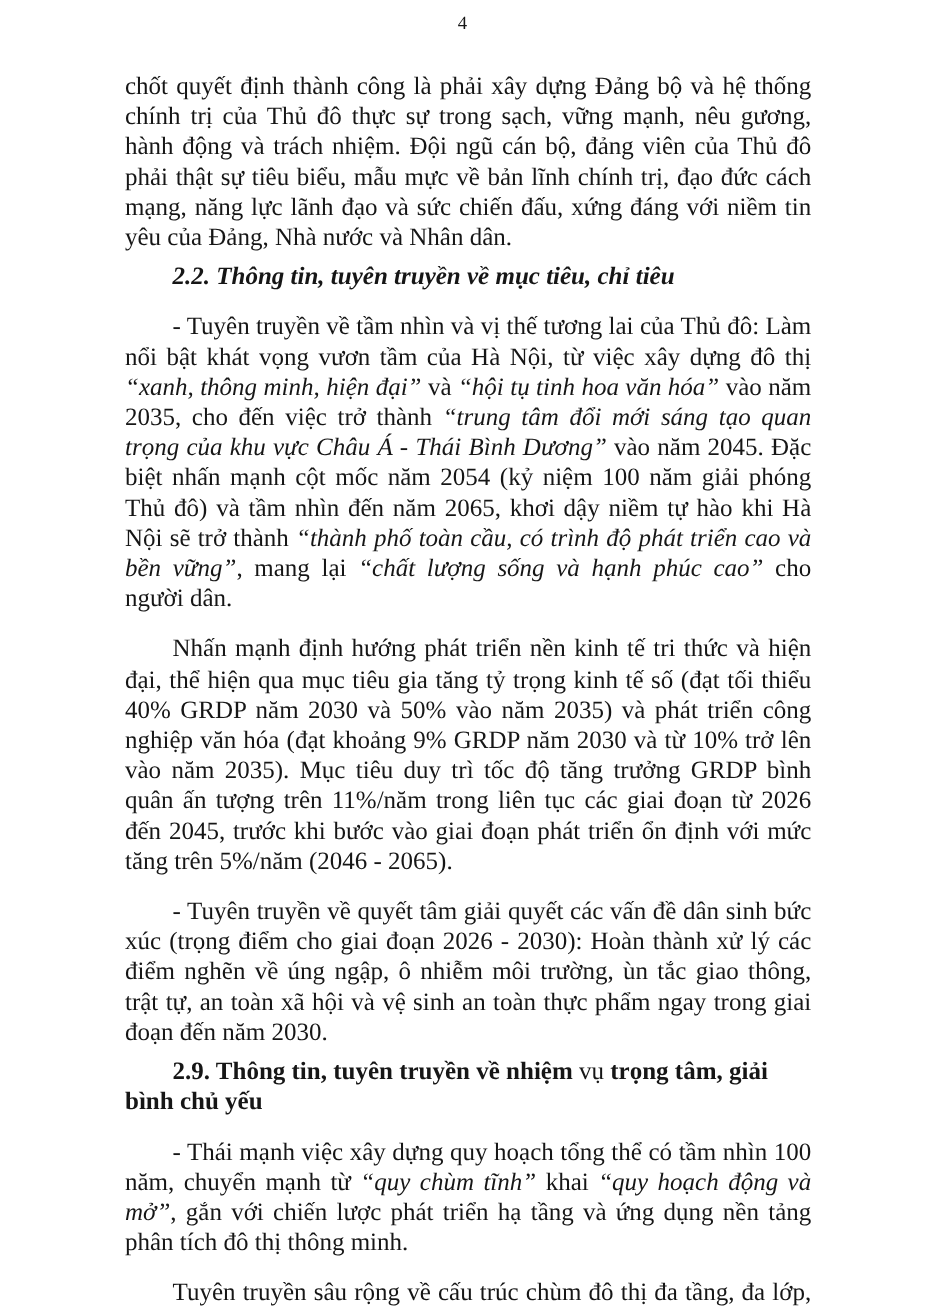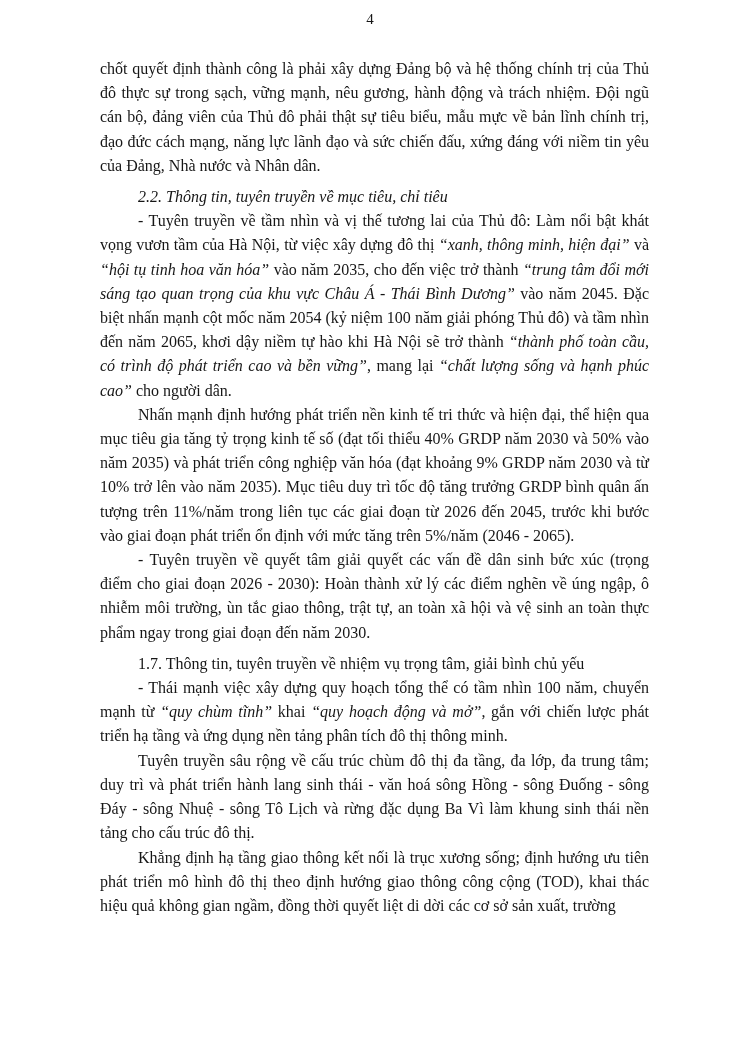--- a/index.html
+++ b/index.html
@@ -27,40 +27,40 @@
   }
   .content {
     position: absolute;
     top: 57px;
     left: 100px;
     width: 549px;
   }
   .para {
     margin: 0;
     padding: 0;
-    font-size: 16px;
+    font-size: 20px;
     line-height: 24.2px;
     text-align: justify;
     text-justify: inter-word;
   }
-  .para + .para { margin-top: 0; }
+  .para + .para { margin-top: 16px; }
   .para.heading { margin-top: 7px; text-align: left; }
   .para.indent { text-indent: 38px; }
-  .b { font-weight: normal; }
+  .b { font-weight: bold; }
   .i { font-style: italic; }
 </style>
 </head>
 <body>
 
 <div class="page">
   <div class="page-number">4</div>
   <div class="content">
       <p class="para"><span>chốt quyết định thành công là phải xây dựng Đảng bộ và hệ thống chính trị của Thủ đô thực sự trong sạch, vững mạnh, nêu gương, hành động và trách nhiệm. Đội ngũ cán bộ, đảng viên của Thủ đô phải thật sự tiêu biểu, mẫu mực về bản lĩnh chính trị, đạo đức cách mạng, năng lực lãnh đạo và sức chiến đấu, xứng đáng với niềm tin yêu của Đảng, Nhà nước và Nhân dân.</span></p>
       <p class="para indent heading"><span class="b i">2.2. Thông tin, tuyên truyền về mục tiêu, chỉ tiêu</span></p>
       <p class="para indent"><span>- Tuyên truyền về tầm nhìn và vị thế tương lai của Thủ đô: Làm nổi bật khát vọng vươn tầm của Hà Nội, từ việc xây dựng đô thị </span><span class="i">“xanh, thông minh, hiện đại”</span><span> và </span><span class="i">“hội tụ tinh hoa văn hóa”</span><span> vào năm 2035, cho đến việc trở thành </span><span class="i">“trung tâm đổi mới sáng tạo quan trọng của khu vực Châu Á - Thái Bình Dương”</span><span> vào năm 2045. Đặc biệt nhấn mạnh cột mốc năm 2054 (kỷ niệm 100 năm giải phóng Thủ đô) và tầm nhìn đến năm 2065, khơi dậy niềm tự hào khi Hà Nội sẽ trở thành </span><span class="i">“thành phố toàn cầu, có trình độ phát triển cao và bền vững”</span><span>, mang lại </span><span class="i">“chất lượng sống và hạnh phúc cao”</span><span> cho người dân.</span></p>
       <p class="para indent"><span>Nhấn mạnh định hướng phát triển nền kinh tế tri thức và hiện đại, thể hiện qua mục tiêu gia tăng tỷ trọng kinh tế số (đạt tối thiểu 40% GRDP năm 2030 và 50% vào năm 2035) và phát triển công nghiệp văn hóa (đạt khoảng 9% GRDP năm 2030 và từ 10% trở lên vào năm 2035). Mục tiêu duy trì tốc độ tăng trưởng GRDP bình quân ấn tượng trên 11%/năm trong liên tục các giai đoạn từ 2026 đến 2045, trước khi bước vào giai đoạn phát triển ổn định với mức tăng trên 5%/năm (2046 - 2065).</span></p>
       <p class="para indent"><span>- Tuyên truyền về quyết tâm giải quyết các vấn đề dân sinh bức xúc (trọng điểm cho giai đoạn 2026 - 2030): Hoàn thành xử lý các điểm nghẽn về úng ngập, ô nhiễm môi trường, ùn tắc giao thông, trật tự, an toàn xã hội và vệ sinh an toàn thực phẩm ngay trong giai đoạn đến năm 2030.</span></p>
-      <p class="para indent heading"><span class="b">1.7. Thông tin, tuyên truyền về nhiệm </span><span>vụ </span><span class="b">trọng tâm, giải bình chủ yếu</span></p>
+      <p class="para indent heading"><span class="b">2.9. Thông tin, tuyên truyền về nhiệm </span><span>vụ </span><span class="b">trọng tâm, giải bình chủ yếu</span></p>
       <p class="para indent"><span>- Thái mạnh việc xây dựng quy hoạch tổng thể có tầm nhìn 100 năm, chuyển mạnh từ </span><span class="i">“quy chùm tĩnh”</span><span> khai </span><span class="i">“quy hoạch động và mở”</span><span>, gắn với chiến lược phát triển hạ tầng và ứng dụng nền tảng phân tích đô thị thông minh.</span></p>
       <p class="para indent"><span>Tuyên truyền sâu rộng về cấu trúc chùm đô thị đa tầng, đa lớp, đa trung tâm; duy trì và phát triển hành lang sinh thái - văn hoá sông Hồng - sông Đuống - sông Đáy - sông Nhuệ - sông Tô Lịch và rừng đặc dụng Ba Vì làm khung sinh thái nền tảng cho cấu trúc đô thị.</span></p>
       <p class="para indent"><span>Khẳng định hạ tầng giao thông kết nối là trục xương sống; định hướng ưu tiên phát triển mô hình đô thị theo định hướng giao thông công cộng (TOD), khai thác hiệu quả không gian ngầm, đồng thời quyết liệt di dời các cơ sở sản xuất, trường</span></p>
     </div>
 </div>
 
 </body></html>

